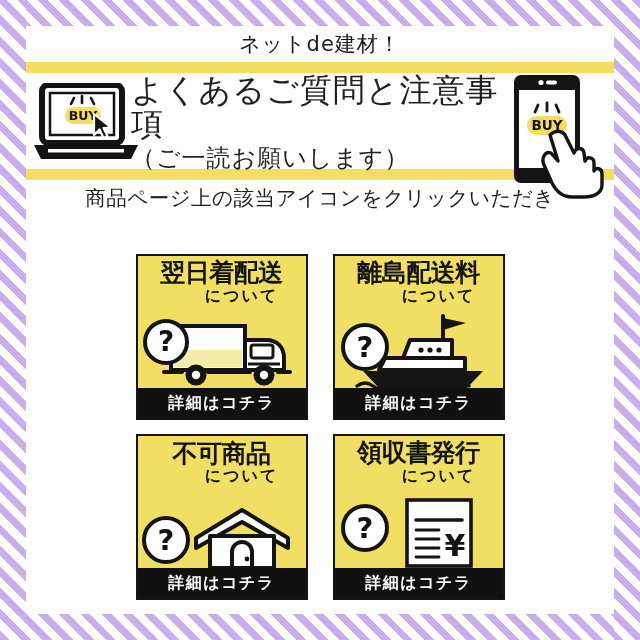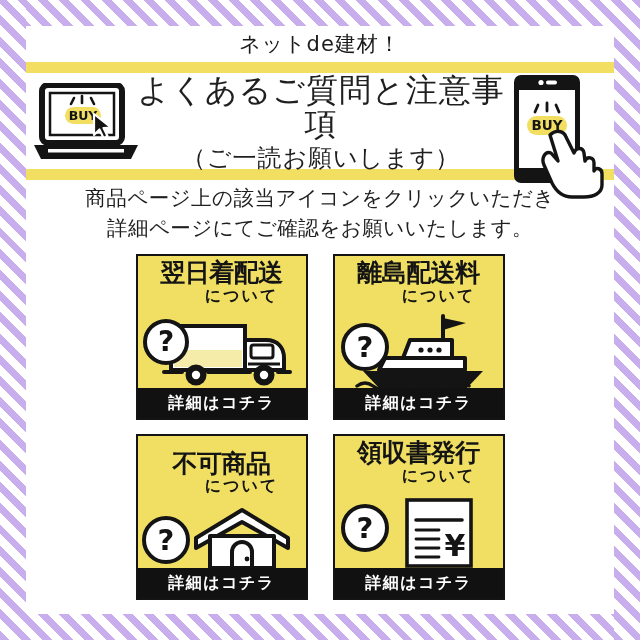--- a/index.html
+++ b/index.html
@@ -70,21 +70,20 @@
     top: 47px;
     width: 588px;
     height: 96px;
   }
 
   .head-title {
     position: absolute;
     left: 105px;
     top: 1px;
     width: 380px;
-    text-align: center;
     color: #1f1f1f;
     line-height: 1.06;
   }
   .head-title .l1 { font-size: 32px; letter-spacing: 1px; display: block; }
   .head-title .l2 { font-size: 24px; letter-spacing: 1px; display: block; margin-top: 4px; }
 
   
   .laptop { position: absolute; left: 8px; top: 10px; }
   
   .phone  { position: absolute; left: 478px; top: 0px; }
@@ -137,21 +136,21 @@
     position: absolute;
     left: 0;
     top: 4px;
     width: 100%;
     text-align: center;
     color: #141414;
     font-weight: 700;
     line-height: 1.0;
   }
   .card-head .t1 { display: block; font-size: 25px; letter-spacing: -0.5px; }
-  .card-head .t2 { display: block; font-size: 25px; letter-spacing: -0.5px; margin-top: 11px; }
+  .card-head .t2 { display: block; font-size: 25px; letter-spacing: -0.5px; margin-top: 1px; }
   .card-head .sub { display: block; font-size: 16px; font-weight: 700; letter-spacing: 2px; margin-top: 3px; margin-left: 40px; }
   .card-head.two-line .sub { margin-top: 2px; }
 
   .card-art {
     position: absolute;
     left: 0;
     bottom: 0;
     width: 172px;
     height: 78px;
   }
@@ -250,21 +249,20 @@
                      L54 88
                      Z"></path>
           </g>
         </svg>
       </div>
 
     </div>
 
     <div class="instruction">
       <span>商品ページ上の該当アイコンをクリックいただき</span>
-      <span>詳細ページにてご確認をお願いいたします。</span>
     </div>
 
     <div class="grid">
 
       <div class="card">
         <div class="card-body">
           <div class="card-head">
             <span class="t1">翌日着配送</span>
             <span class="sub">について</span>
           </div>

